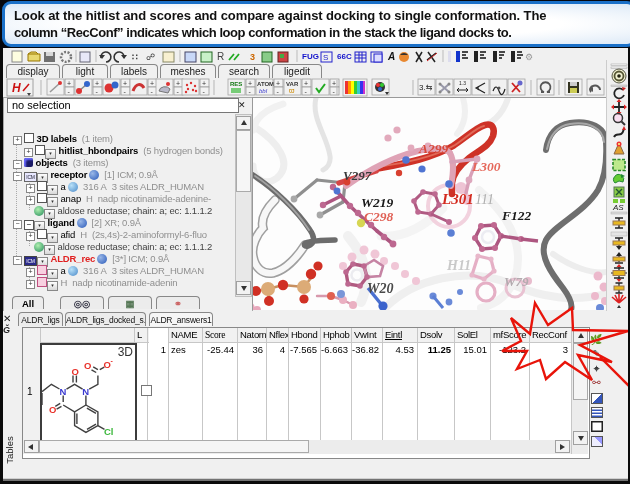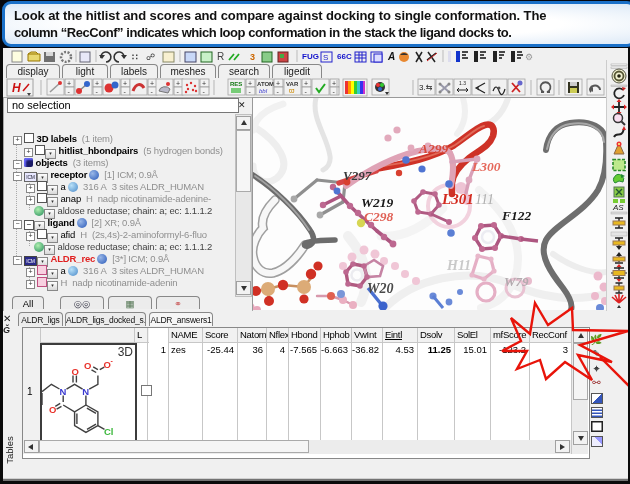--- a/index.html
+++ b/index.html
@@ -26,21 +26,21 @@
 .plus{display:inline-block;width:7px;height:7px;border:1px solid #888;background:#fff;font-size:7px;line-height:6px;text-align:center;vertical-align:0px;color:#333;}
 #wsscroll{left:231px;top:16px;width:15px;height:181px;background:#e8e8e8;border:1px solid #c0c0c0;}
 .sbtn{position:absolute;width:13px;height:12px;background:#f2f2f2;border:1px solid #a0a0a0;font-size:0;}
 .tri-up{display:inline-block;margin:3px 0 0 3.5px;width:0;height:0;border-left:3px solid transparent;border-right:3px solid transparent;border-bottom:5px solid #333;}
 .tri-dn{display:inline-block;margin:4px 0 0 3.5px;width:0;height:0;border-left:3px solid transparent;border-right:3px solid transparent;border-top:5px solid #333;}
 .tri-lf{display:inline-block;margin:2.5px 0 0 3px;width:0;height:0;border-top:3px solid transparent;border-bottom:3px solid transparent;border-right:5px solid #333;}
 .tri-rt{display:inline-block;margin:2.5px 0 0 4px;width:0;height:0;border-top:3px solid transparent;border-bottom:3px solid transparent;border-left:5px solid #333;}
 .mlogo{display:inline-block;width:10px;height:10px;border-radius:50%;background:radial-gradient(circle at 35% 35%,#9ab8e8,#2858b8);vertical-align:-2px;margin-left:2px;}
 .atomicon{display:inline-block;width:10px;height:10px;border-radius:50%;background:radial-gradient(circle at 35% 35%,#b8e0f8,#4888c8);vertical-align:-2px;}
 .globe{display:inline-block;width:10px;height:10px;border-radius:50%;background:radial-gradient(circle at 40% 35%,#b0f0b0,#208858);vertical-align:-2px;}
-#wstabs{left:0px;top:198px;width:246px;height:14px;}
+#wstabs{left:0px;top:198px;width:246px;height:14px;font-weight:bold;}
 .wtab{position:absolute;top:0;height:12px;background:#ececec;font-size:9.5px;text-align:center;line-height:13px;border:1px solid #888;border-bottom:none;border-radius:4px 4px 0 0;}
 
 #view3d{left:252px;top:97px;width:354px;height:212px;background:#fdfdfd;border-top:1px solid #999;border-left:1px solid #999;}
 
 #rtb{left:606px;top:60px;width:24px;height:398px;background:#f0f0f0;border-left:1px solid #cccccc;}
 
 #tablepanel{left:0;top:311px;width:630px;height:147px;background:#f0f0f0;}
 #ttabs{left:14px;top:1px;height:14px;}
 .ttab{position:absolute;top:0;height:13px;background:#ececec;font-size:8.5px;letter-spacing:-0.2px;text-align:center;line-height:14px;color:#111;border:1px solid #888;border-bottom:none;border-radius:4px 4px 0 0;overflow:hidden;white-space:nowrap;}
 #tframe{left:22px;top:16px;width:566px;height:130px;background:#fff;border:1px solid #888;}
@@ -651,21 +651,21 @@
     <div class="ttab" style="left:51px;width:79px;">ALDR_ligs_docked_s..</div>
     <div class="ttab" style="left:135px;width:62px;background:#f6f6f6;">ALDR_answers1</div>
   </div>
   <div id="tframe" class="abs">
 
     <div class="th" style="left:0;width:17px;"></div>
     <div class="th" style="left:18px;width:93px;"></div>
     <div class="th" style="left:112px;width:12px;">L</div>
     <div class="th" style="left:125px;width:20px;margin-left:48px;">IX</div>
     <div class="th" style="left:146px;width:33px;">NAME</div>
-    <div class="th" style="left:180px;width:34px;">Score</div>
+    <div class="th" style="left:180px;width:34px;font-family:Liberation Serif, serif;">Score</div>
     <div class="th" style="left:215px;width:28px;">Natom</div>
     <div class="th" style="left:244px;width:21px;">Nflex</div>
     <div class="th" style="left:266px;width:31px;">Hbond</div>
     <div class="th" style="left:298px;width:30px;">Hphob</div>
     <div class="th" style="left:329px;width:30px;">VwInt</div>
     <div class="th" style="left:360px;width:34px;text-decoration:underline;">Eintl</div>
     <div class="th" style="left:395px;width:36px;">Dsolv</div>
     <div class="th" style="left:432px;width:35px;">SolEl</div>
     <div class="th" style="left:468px;width:38px;">mfScore</div>
     <div class="th" style="left:507px;width:41px;">RecConf</div>

